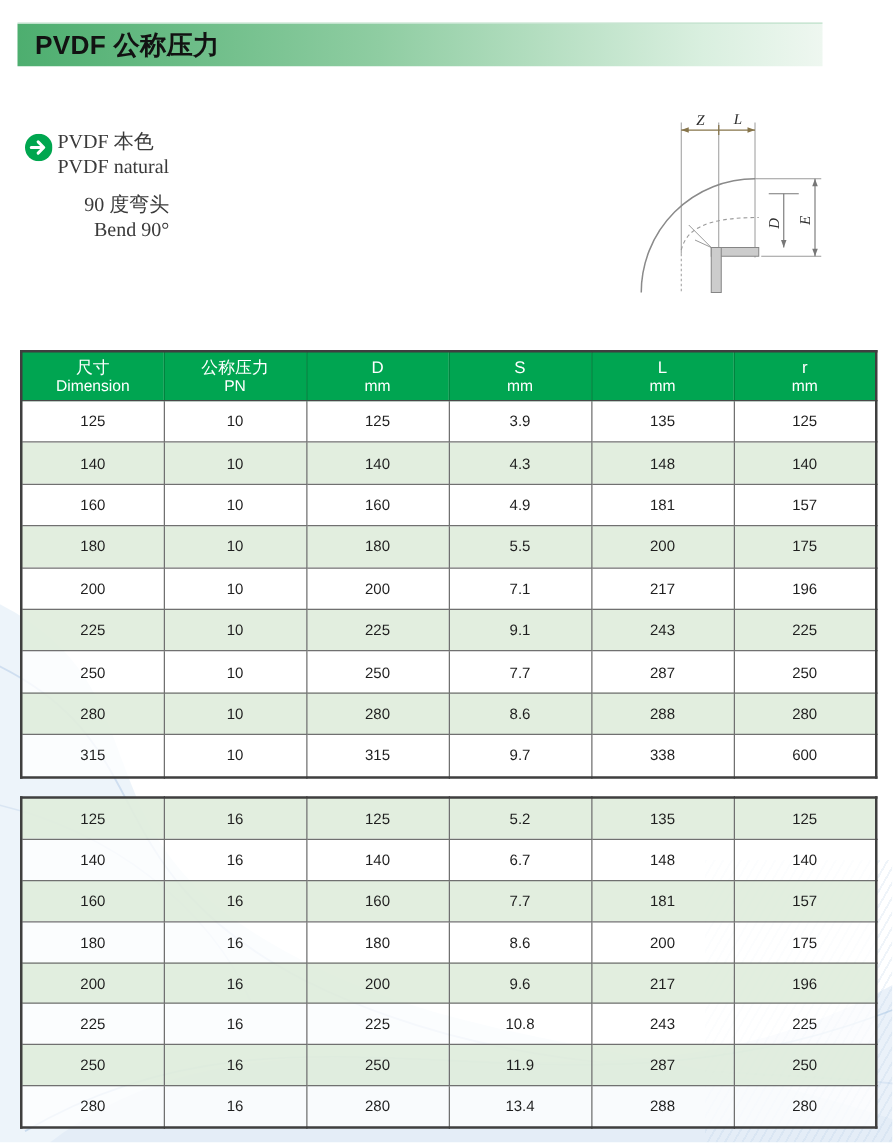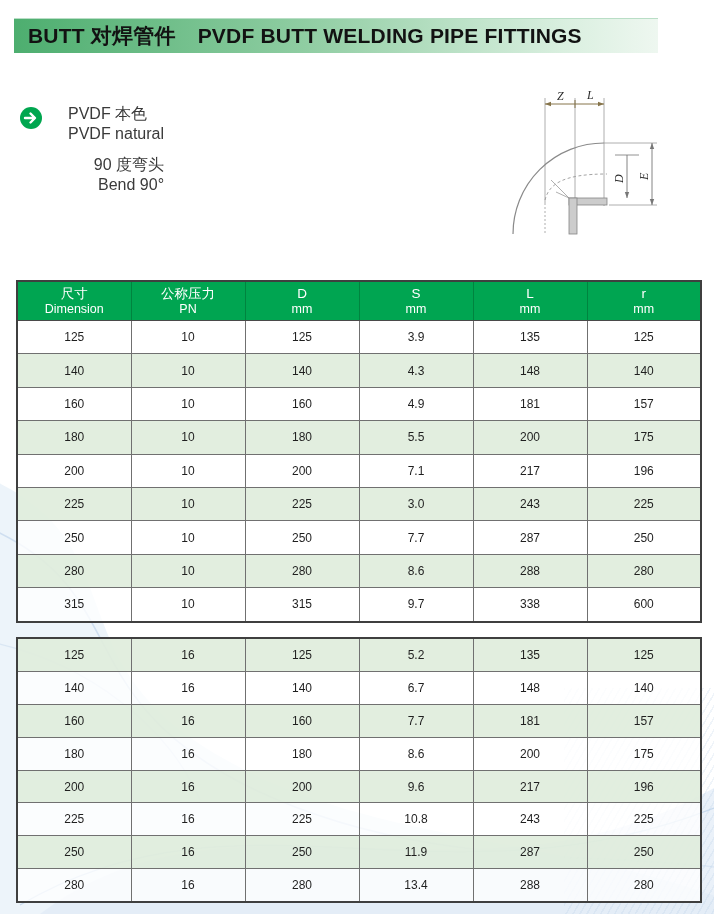--- a/index.html
+++ b/index.html
@@ -19,21 +19,21 @@
     position:absolute;left:14px;top:18px;width:644px;height:35px;z-index:2;
     background:linear-gradient(90deg,#4dae6f 0%,#8fcda2 45%,#d9efdf 85%,#eef7f0 100%);
     display:flex;align-items:center;padding-left:14px;box-sizing:border-box;
     border-top:1px solid #b9dec6;
   }
   .titlebar .t{font-size:21px;font-weight:700;color:#121212;letter-spacing:.2px;white-space:nowrap;}
   .titlebar .t-en{margin-left:22px;}
   
   .intro{position:absolute;left:20px;top:104px;z-index:2;}
   .bullet{position:absolute;left:0;top:3px;width:22px;height:22px;}
-  .intro-text{margin-left:48px;color:#3a3a3a;}
+  .intro-text{margin-left:26px;color:#3a3a3a;font-family:Liberation Serif, serif;}
   .intro-text .l{font-size:16px;line-height:20px;}
   .intro-text .grp2{margin-top:11px;text-align:right;}
   
   .drawing{position:absolute;left:497px;top:88px;z-index:2;}
   .dimlabel{font-family:"Liberation Serif","DejaVu Serif",serif;font-style:italic;font-size:12px;fill:#2c2c2c;}
   
   table.spec{
     position:absolute;left:16px;z-index:2;width:686px;
     border-collapse:collapse;table-layout:fixed;
     border:2px solid #3f3f3f;
@@ -64,22 +64,21 @@
   <svg class="waves" width="714" height="914" viewBox="0 0 714 914">
     <path d="M -30,470 C 150,540 40,660 230,762 C 380,845 560,835 740,905 L 740,924 L -30,924 Z" fill="#e8f1f9" opacity="0.8"></path>
     <path d="M -30,520 C 140,585 60,690 245,785 C 420,872 600,850 740,870" fill="none" stroke="#cbdcee" stroke-width="1.5" opacity="0.9"></path>
     <path d="M 40,914 C 230,768 470,925 714,788 L 714,914 Z" fill="#dfeaf6" opacity="0.65"></path>
     <path d="M 20,905 C 240,775 440,915 714,808" fill="none" stroke="#c3d7ec" stroke-width="1.3" opacity="0.9"></path>
     <path d="M -20,640 C 90,660 170,730 200,800" fill="none" stroke="#d4e2f1" stroke-width="1.2" opacity="0.8"></path>
   </svg>
   <div class="hatch"></div>
 
   <div class="titlebar">
-    <span class="t">BUTT 对焊管件</span>
-    <span class="t t-en">PVDF BUTT WELDING PIPE FITTINGS</span>
+    <span class="t">PVDF 公称压力</span>
   </div>
 
   <div class="intro">
     <svg class="bullet" viewBox="0 0 22 22">
       <circle cx="11" cy="11" r="11" fill="#00a64f"></circle>
       <path d="M 5,11 L 14,11 M 10.5,6.5 L 15,11 L 10.5,15.5" fill="none" stroke="#ffffff" stroke-width="2.4" stroke-linecap="round" stroke-linejoin="round"></path>
     </svg>
     <div class="intro-text">
       <div class="l">PVDF  本色</div>
       <div class="l">PVDF natural</div>
@@ -195,21 +194,21 @@
           <td>10</td>
           <td>200</td>
           <td>7.1</td>
           <td>217</td>
           <td>196</td>
         </tr>
         <tr>
           <td>225</td>
           <td>10</td>
           <td>225</td>
-          <td>3.0</td>
+          <td>9.1</td>
           <td>243</td>
           <td>225</td>
         </tr>
         <tr>
           <td>250</td>
           <td>10</td>
           <td>250</td>
           <td>7.7</td>
           <td>287</td>
           <td>250</td>

